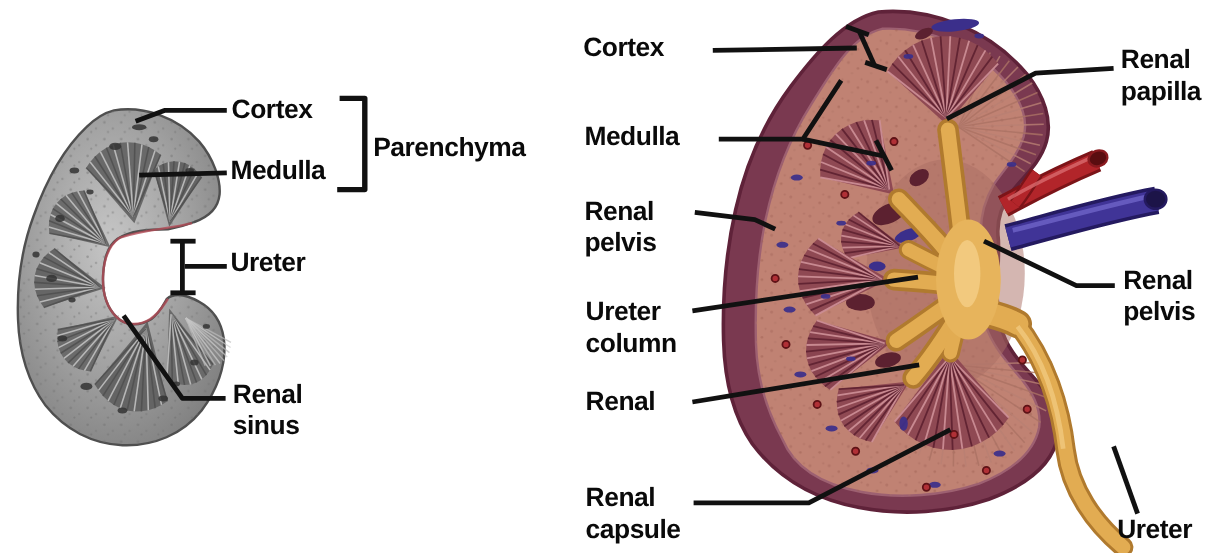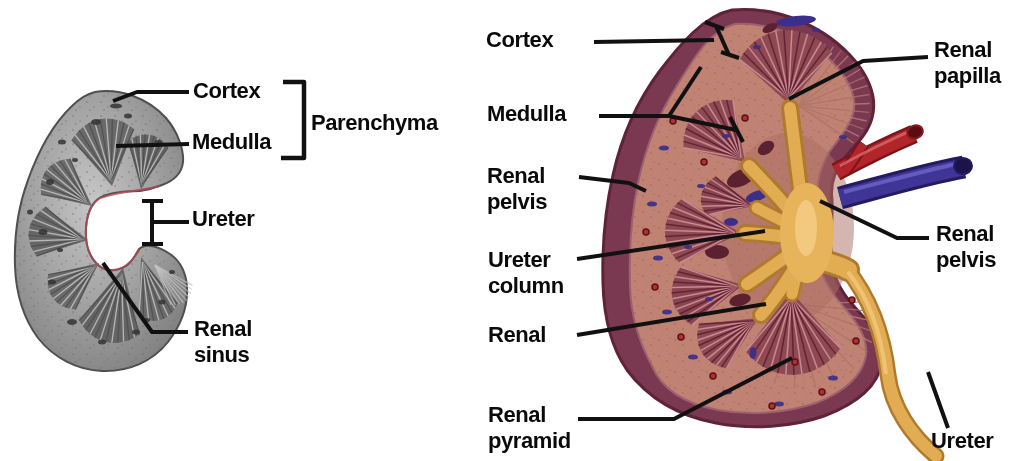--- a/index.html
+++ b/index.html
@@ -505,21 +505,21 @@
   </div>
   <div class="lbl" style="left:488px;top:247px">
     <div>Ureter</div>
     <div>column</div>
   </div>
   <div class="lbl" style="left:488px;top:322px">
     <div>Renal</div>
   </div>
   <div class="lbl" style="left:488px;top:402px">
     <div>Renal</div>
-    <div>pyramid</div>
+    <div>capsule</div>
   </div>
 
   <div class="lbl" style="left:934px;top:37px">
     <div>Renal</div>
     <div>papilla</div>
   </div>
   <div class="lbl" style="left:936px;top:221px">
     <div>Renal</div>
     <div>pelvis</div>
   </div>

